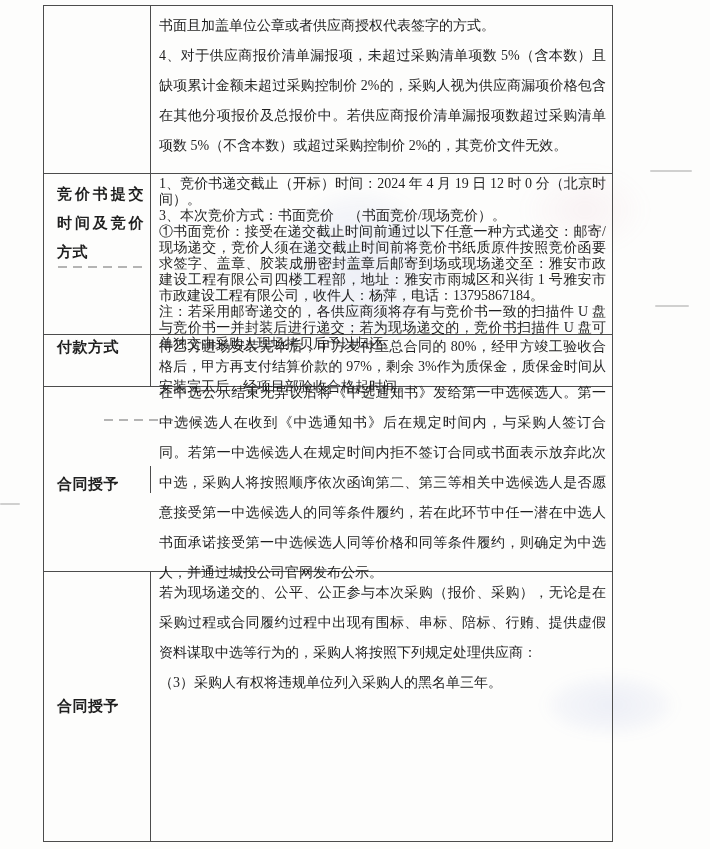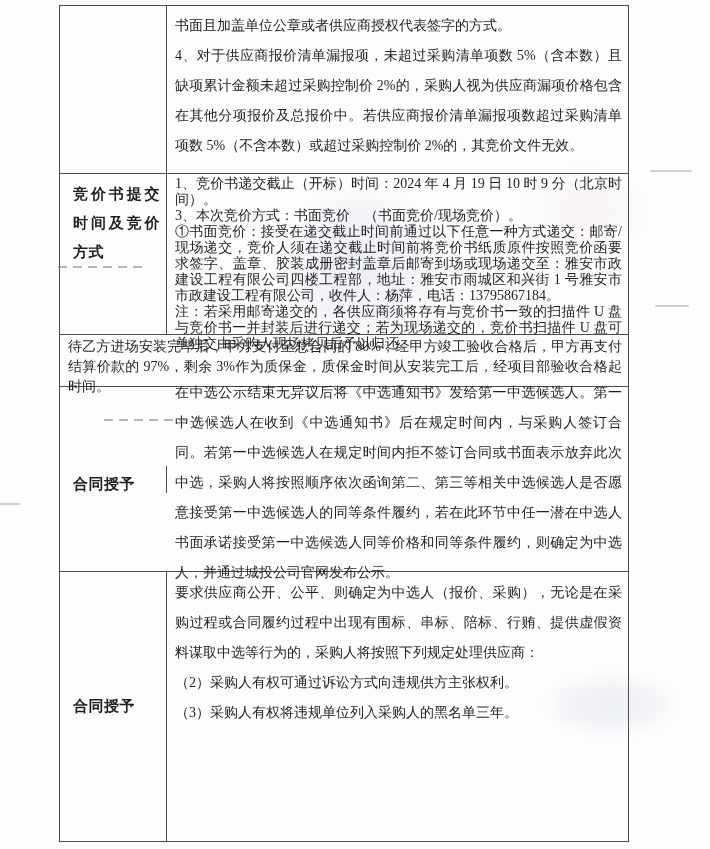--- a/index.html
+++ b/index.html
@@ -10,21 +10,21 @@
     width: 710px;
     height: 849px;
     position: relative;
     background: #fdfdfc;
     font-family: "Liberation Serif", "DejaVu Serif", serif;
     color: #1f1f1f;
     overflow: hidden;
   }
   .doc-table {
     position: absolute;
-    left: 59px;
+    left: 43px;
     top: 5px;
     width: 570px;
     box-sizing: border-box;
     border: 1.6px solid #4c4c4c;
     background: transparent;
   }
   .row {
     display: flex;
     box-sizing: border-box;
     border-top: 1.6px solid #4c4c4c;
@@ -120,45 +120,45 @@
     <div class="label-cell"></div>
     <div class="content-cell">
       <p>书面且加盖单位公章或者供应商授权代表签字的方式。</p>
       <p>4、对于供应商报价清单漏报项，未超过采购清单项数 5%（含本数）且缺项累计金额未超过采购控制价 2%的，采购人视为供应商漏项价格包含在其他分项报价及总报价中。若供应商报价清单漏报项数超过采购清单项数 5%（不含本数）或超过采购控制价 2%的，其竞价文件无效。</p>
     </div>
   </div>
 
   <div class="row row-2">
     <div class="label-cell">竞价书提交时间及竞价方式</div>
     <div class="content-cell">
-      <p>1、竞价书递交截止（开标）时间：2024 年 4 月 19 日 10 时 9 分（北京时间）。</p>
+      <p>1、竞价书递交截止（开标）时间：2024 年 4 月 19 日 12 时 0 分（北京时间）。</p>
       <p>3、本次竞价方式：书面竞价　（书面竞价/现场竞价）。</p>
       <p>①书面竞价：接受在递交截止时间前通过以下任意一种方式递交：邮寄/现场递交，竞价人须在递交截止时间前将竞价书纸质原件按照竞价函要求签字、盖章、胶装成册密封盖章后邮寄到场或现场递交至：雅安市政建设工程有限公司四楼工程部，地址：雅安市雨城区和兴街 1 号雅安市市政建设工程有限公司，收件人：杨萍，电话：13795867184。</p>
       <p>注：若采用邮寄递交的，各供应商须将存有与竞价书一致的扫描件 U 盘与竞价书一并封装后进行递交；若为现场递交的，竞价书扫描件 U 盘可单独交由采购人现场拷贝后予以归还。</p>
     </div>
   </div>
 
   <div class="row row-3">
+    <div class="label-cell">付款方式</div>
     <div class="content-cell">
       <p>待乙方进场安装完毕后，甲方支付至总合同的 80%，经甲方竣工验收合格后，甲方再支付结算价款的 97%，剩余 3%作为质保金，质保金时间从安装完工后，经项目部验收合格起时间。</p>
     </div>
   </div>
 
   <div class="row row-4">
     <div class="label-cell">合同授予</div>
     <div class="content-cell">
       <p>在中选公示结束无异议后将《中选通知书》发给第一中选候选人。第一中选候选人在收到《中选通知书》后在规定时间内，与采购人签订合同。若第一中选候选人在规定时间内拒不签订合同或书面表示放弃此次中选，采购人将按照顺序依次函询第二、第三等相关中选候选人是否愿意接受第一中选候选人的同等条件履约，若在此环节中任一潜在中选人书面承诺接受第一中选候选人同等价格和同等条件履约，则确定为中选人，并通过城投公司官网发布公示。</p>
     </div>
   </div>
 
   <div class="row row-5">
     <div class="label-cell">合同授予</div>
     <div class="content-cell">
-      <p>要求供应商公开、公平、则确定为中选人（报价、采购），无论是在采购过程或合同履约过程中出现有围标、串标、陪标、行贿、提供虚假资料谋取中选等行为的，采购人将按照下列规定处理供应商：</p>
-      <p>（2）采购人有权可通过诉讼方式向违规供方主张权利。</p>
+      <p>若为现场递交的、公平、公正参与本次采购（报价、采购），无论是在采购过程或合同履约过程中出现有围标、串标、陪标、行贿、提供虚假资料谋取中选等行为的，采购人将按照下列规定处理供应商：</p>
       <p>（3）采购人有权将违规单位列入采购人的黑名单三年。</p>
     </div>
   </div>
 
 </div>
 
 <div class="artifact dash" style="left:58px; top:266px; width:84px;"></div>
 <div class="artifact dash" style="left:104px; top:419px; width:96px;"></div>
 <div class="artifact streak" style="left:0px; top:503px; width:20px;"></div>
 <div class="artifact streak" style="left:650px; top:170px; width:42px;"></div>

